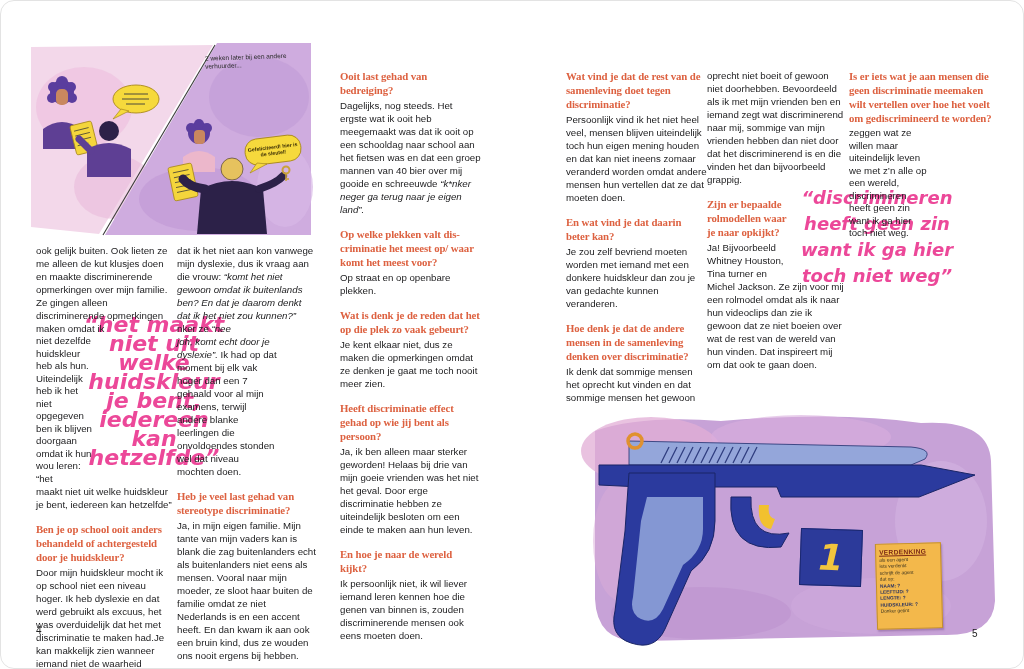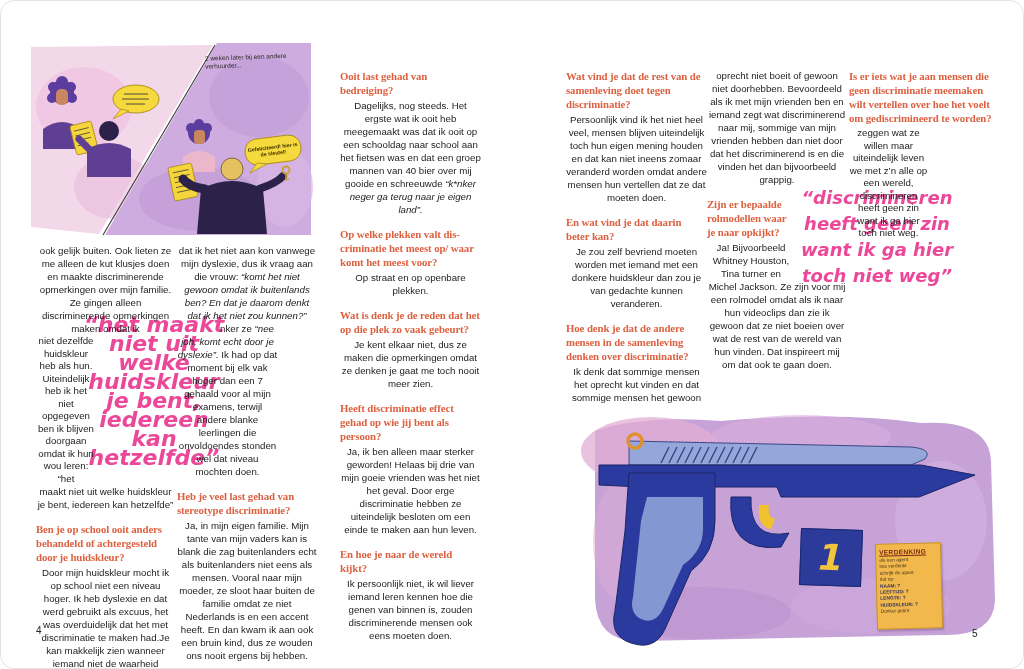--- a/index.html
+++ b/index.html
@@ -3,21 +3,21 @@
 <meta charset="utf-8">
 <style>
   html,body{margin:0;padding:0;background:#ffffff;}
   .spread{
     position:relative;width:1022px;height:667px;background:#ffffff;
     border:1px solid #e3e3e3;border-radius:14px;overflow:hidden;
     font-family:"Liberation Sans",sans-serif;color:#1c1c1e;
   }
   
   .col{position:absolute;font-size:9.7px;line-height:13px;}
-  .col p{margin:0;text-align:center;}
+  .col p{margin:0;}
   .q{
     font-family:"Liberation Serif",serif;font-weight:700;
     font-size:10.8px;line-height:14px;color:#dd6140;
     margin:11px 0 2px;letter-spacing:-0.1px;
   }
   .q.first{margin-top:0;}
   .it{font-style:italic;}
   .c1{left:35px;top:243px;width:139px;}
   .c2{left:176px;top:243px;width:140px;}
   .c3{left:318px;top:68px;width:141px;margin-left:21px;}

